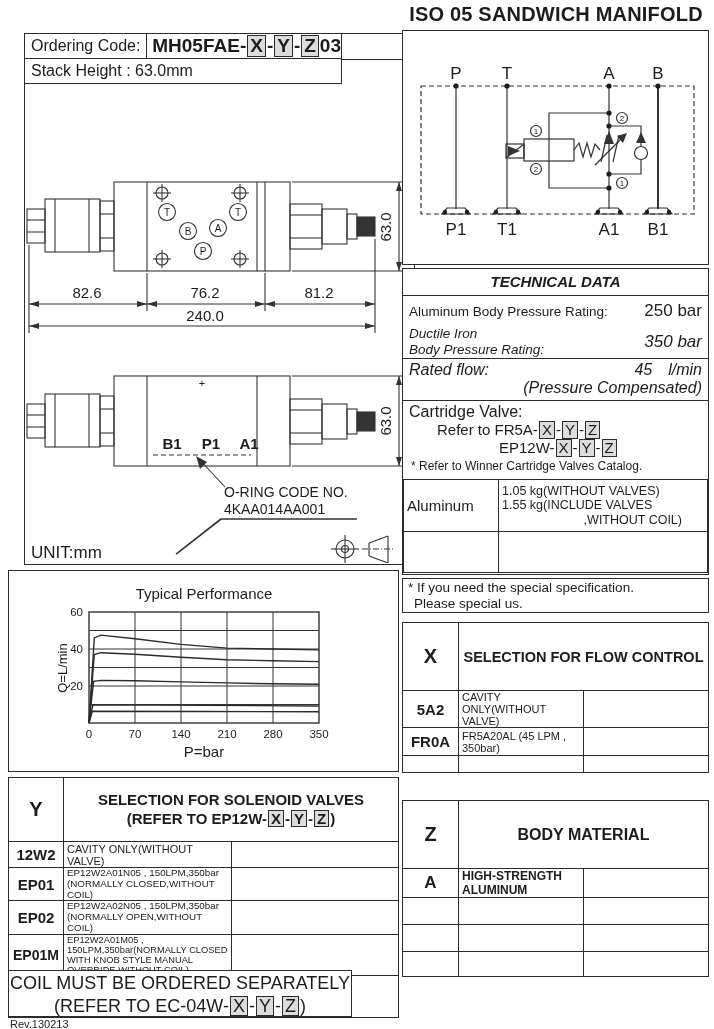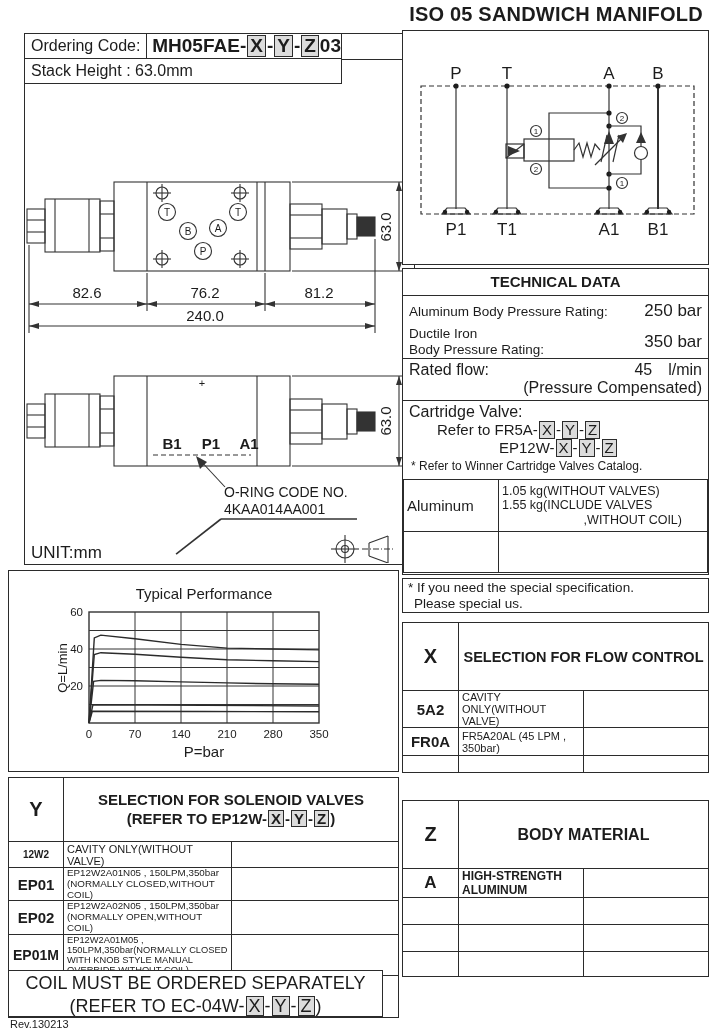--- a/index.html
+++ b/index.html
@@ -10,21 +10,21 @@
   .cell{box-sizing:border-box;}
   .bx{display:inline-block;border:1.4px solid #2b2b2b;background:#dcdcdc;padding:0 2px;
       line-height:1.05;margin:0 1px;}
   table{border-collapse:collapse;table-layout:fixed;width:100%;height:100%;}
   td{border:1.6px solid #2b2b2b;padding:0 3px;box-sizing:border-box;vertical-align:middle;}
   .key{font-weight:bold;text-align:center;}
   svg text{fill:#1c1c1c;}
   .tech-row{display:flex;justify-content:space-between;align-items:center;padding:2px 6px;box-sizing:border-box;}
   .tech-label{font-size:13.5px;}
   .tech-value{font-size:17px;}
-  .hr{border-bottom:1.4px solid #2b2b2b;}
+  .hr{border-bottom:1.4px solid #2b2b2b;font-style:italic;}
 </style>
 </head>
 <body>
 
 <div class="abs page-title" style="left:402px;top:3px;width:308px;">ISO 05 SANDWICH MANIFOLD</div>
 
 <div class="abs box" style="left:24px;top:33px;width:391px;height:532px;">
 
   <div class="abs" style="left:-1px;top:-1px;width:318px;height:26px;display:flex;">
     <div class="cell" style="width:150px;border:1.6px solid #2b2b2b;font-size:16px;display:flex;align-items:center;padding-left:6px;">Ordering Code:</div>
@@ -424,21 +424,21 @@
         <tr style="height:64px;">
       <td class="key" style="width:55px;font-size:20px;">Y</td>
       <td colspan="2" style="text-align:center;font-weight:bold;font-size:15px;line-height:1.25;">
         <div>SELECTION FOR SOLENOID VALVES</div>
         <div>
           <span>(REFER TO EP12W-</span><span class="bx">X</span><span>-</span><span class="bx">Y</span><span>-</span><span class="bx">Z</span><span>)</span>
         </div>
       </td>
     </tr>
     <tr style="height:26px;">
-      <td class="key" style="font-size:10px;margin-top:26px;">12W2</td>
+      <td class="key" style="font-size:15px;margin-top:26px;">12W2</td>
       <td style="width:252px;font-size:11px;">CAVITY ONLY(WITHOUT VALVE)</td>
       <td></td>
     </tr>
     <tr style="height:26px;">
       <td class="key" style="font-size:15px;">EP01</td>
       <td style="font-size:9.8px;line-height:1.1;">
         <div>EP12W2A01N05 , 150LPM,350bar</div>
         <div>(NORMALLY CLOSED,WITHOUT COIL)</div>
       </td>
       <td></td>
@@ -464,20 +464,20 @@
       <td style="font-size:9.3px;line-height:1.1;">
         <div>EP12W2A02P05 , 150LPM,350bar(NORMALLY OPEN</div>
         <div>WITH PUSH STYLE MANUAL OVERRIDE,WITHOUT COIL)</div>
       </td>
       <td></td>
     </tr>
   </tbody>
     </table>
 </div>
 
-<div class="abs box" style="left:8px;top:970px;width:375px;height:47px;text-align:center;font-size:18px;line-height:1.25;padding-top:1px;">
+<div class="abs box" style="left:8px;top:970px;width:344px;height:47px;text-align:center;font-size:18px;line-height:1.25;padding-top:1px;">
   <div>COIL MUST BE ORDERED SEPARATELY</div>
   <div>
     <span>(REFER TO EC-04W-</span><span class="bx">X</span><span>-</span><span class="bx">Y</span><span>-</span><span class="bx">Z</span><span>)</span>
   </div>
 </div>
 
 <div class="abs" style="left:10px;top:1018px;font-size:11px;">Rev.130213</div>
 
 </body></html>

